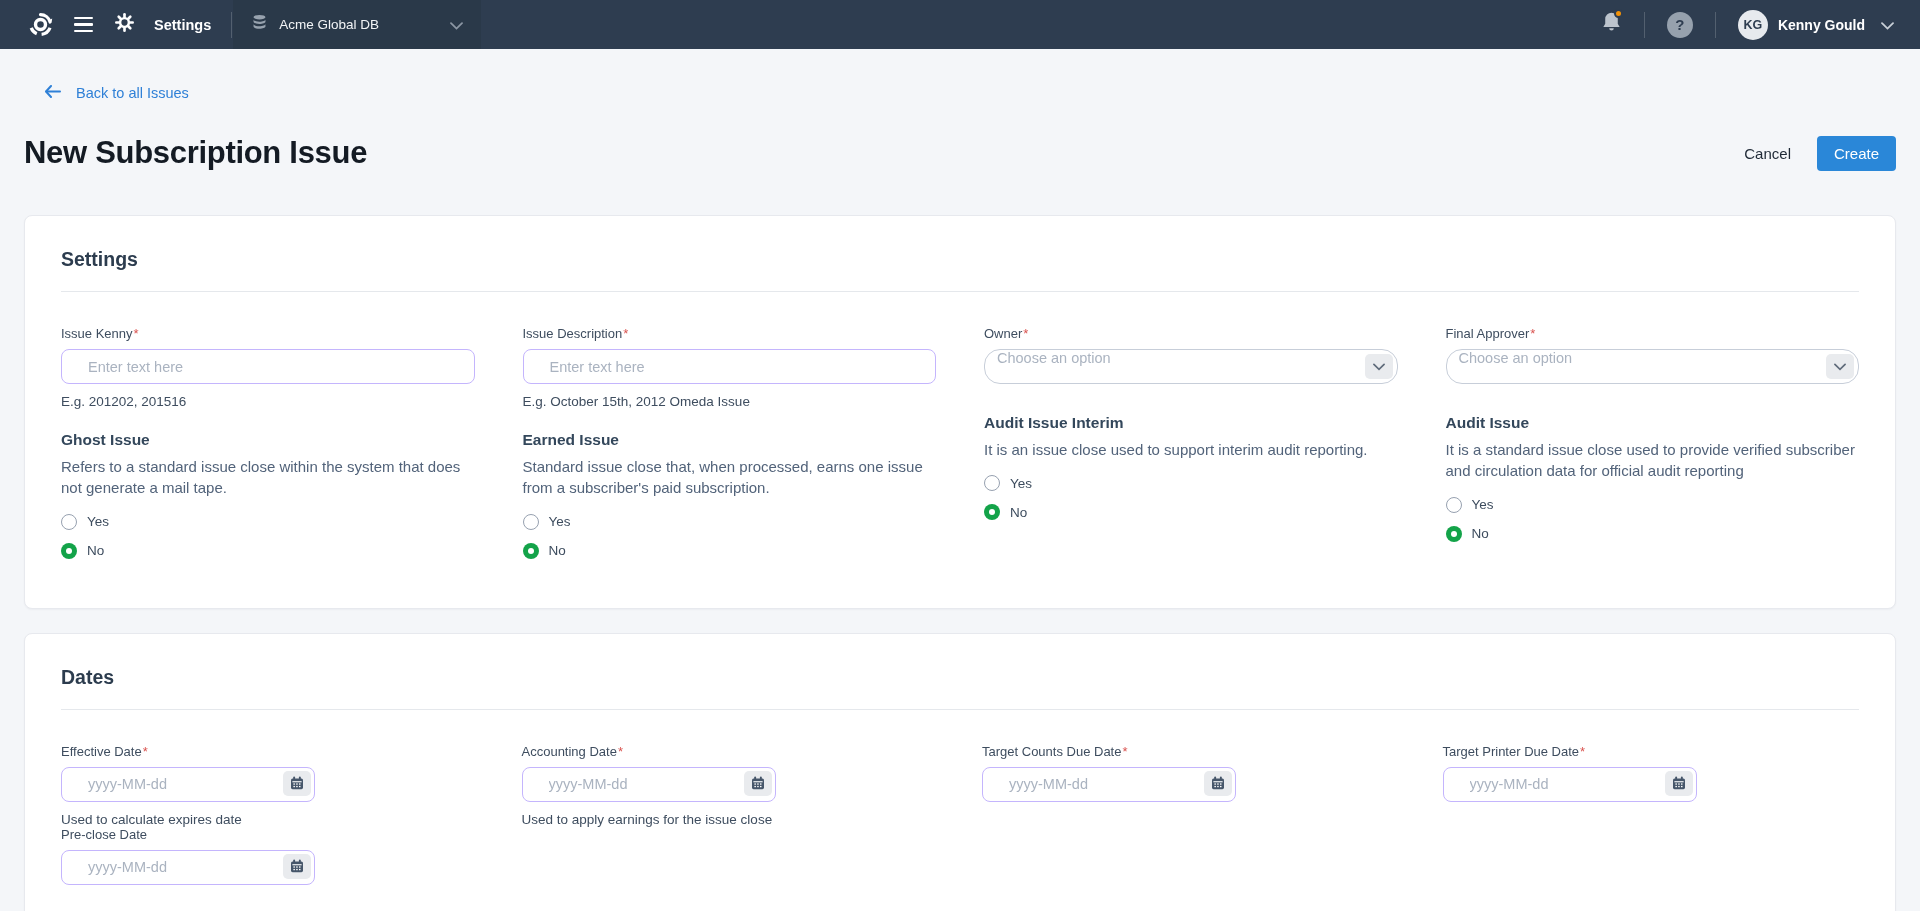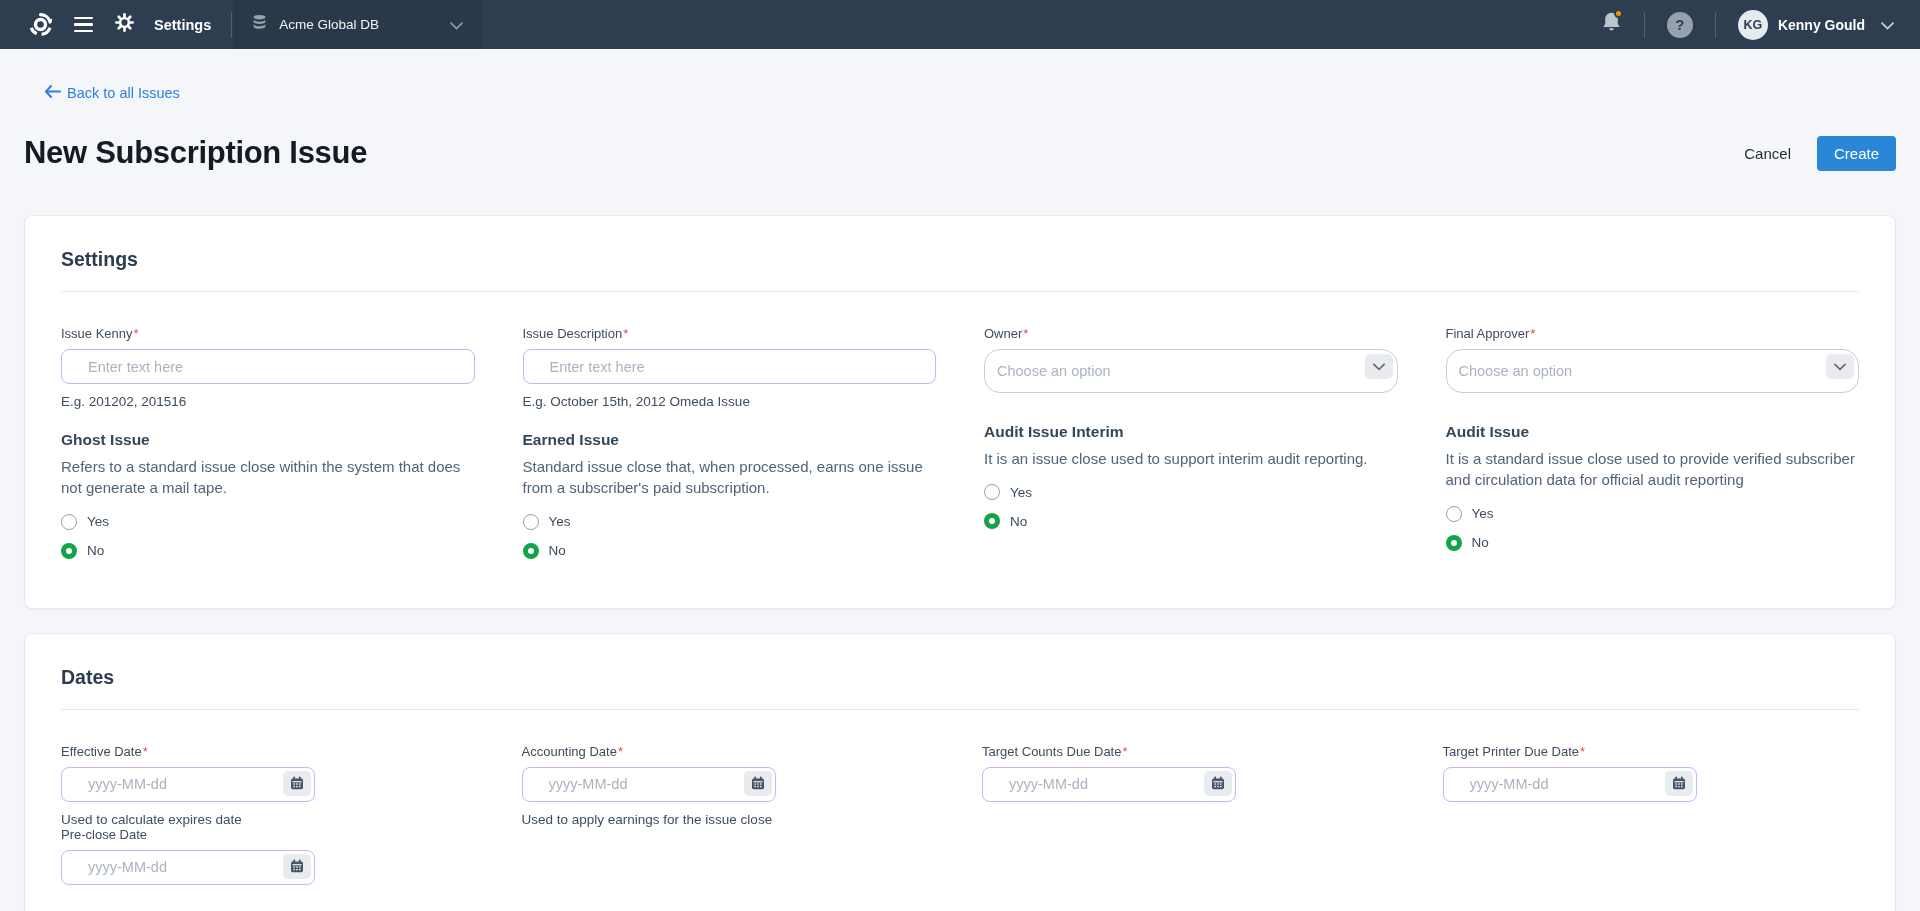--- a/index.html
+++ b/index.html
@@ -36,21 +36,21 @@
     font-weight:bold; font-size:15px; display:flex; align-items:center; justify-content:center;
     margin:0 22px; cursor:pointer;
   }
   .user-group { display:flex; align-items:center; gap:10px; margin-left:22px; cursor:pointer; }
   .avatar { width:30px; height:30px; border-radius:50%; background:#e7eaee; color:#2e3d50;
     font-weight:bold; font-size:12.5px; display:flex; align-items:center; justify-content:center; }
   .user-name { font-size:14px; font-weight:bold; color:#fff; margin-right:6px; }
 
   
   .main { padding:0 24px; }
-  .back-row { margin-top:36px; display:flex; align-items:center; gap:6px; margin-left:20px;
+  .back-row { margin-top:36px; display:flex; align-items:center; gap:15px; margin-left:20px;
     color:#2f80d7; font-size:14.5px; cursor:pointer; width:max-content; }
   .title-row { margin-top:34px; display:flex; align-items:center; justify-content:space-between; }
   .page-title { font-size:31px; font-weight:bold; color:#141b24; letter-spacing:-0.3px; }
   .actions { display:flex; align-items:center; gap:26px; }
   .btn-cancel { background:none; border:none; font-family:inherit; font-size:15px; color:#1e2936; cursor:pointer; }
   .btn-create { background:#2a87d8; border:none; font-family:inherit; font-size:15px; color:#fff;
     padding:9px 17px; border-radius:4px; cursor:pointer; }
 
   
   .card { background:#fff; border:1px solid #e7e9ee; border-radius:8px;
@@ -66,22 +66,22 @@
   .f-label { font-size:13px; color:#3e4d5f; display:block; margin-bottom:8px; }
   .req { color:#d9534f; margin-left:1px; }
   .text-input {
     width:100%; height:35px; border:1px solid #c4b5fd; border-radius:8px; padding:0 26px;
     font-family:inherit; font-size:14.5px; color:#2e3d50; background:#fff; outline:none;
   }
   .text-input::placeholder { color:#aab3c0; }
   .helper { margin-top:10px; font-size:13.5px; color:#3e4d5f; }
 
   .select-box {
-    position:relative; width:100%; height:44px; border:1px solid #c7ced9; border-radius:16px;
-    background:#fff; display:flex; align-items:center; padding:0 44px 0 12px; cursor:pointer;
+    position:relative; width:100%; height:35px; border:1px solid #c7ced9; border-radius:16px;
+    background:#fff; display:flex; padding:0 44px 0 12px; cursor:pointer;
   }
   .select-placeholder { font-size:14.5px; color:#aab3c0; white-space:nowrap; overflow:hidden; }
   .select-chevron-btn, .cal-btn {
     position:absolute; right:4px; top:4px; width:28px; height:25px; background:#e9ebee;
     border:none; border-radius:5px; display:flex; align-items:center; justify-content:center; cursor:pointer;
   }
 
   .toggle-group { margin-top:22px; }
   .no-helper .toggle-group { margin-top:30px; }
   .toggle-heading { font-size:15.5px; font-weight:bold; color:#33475b; }

